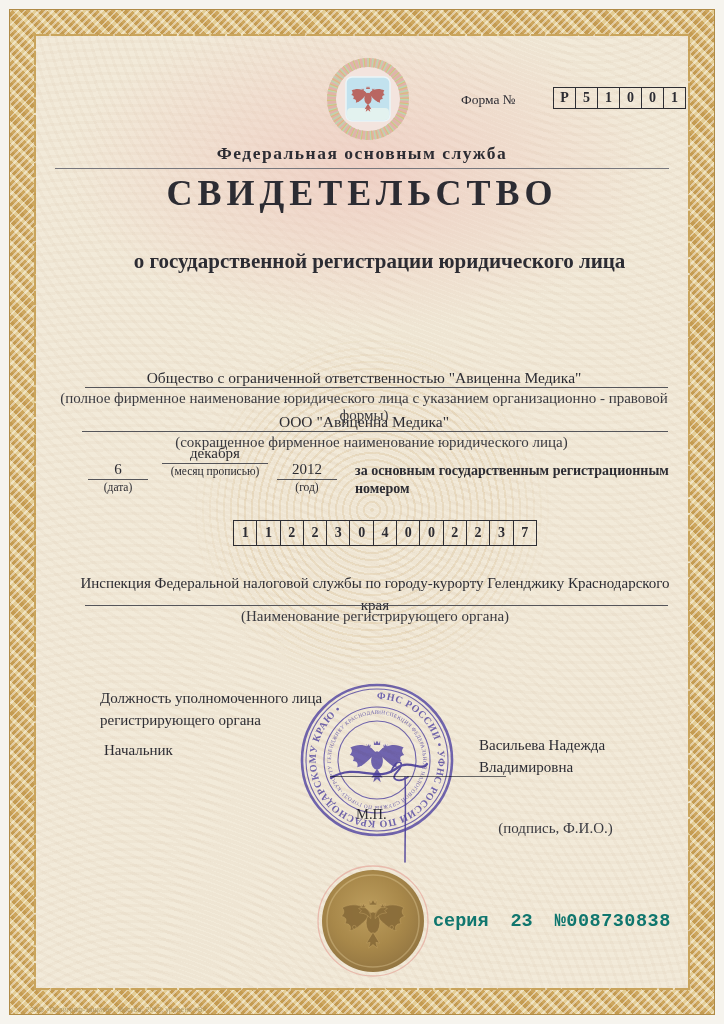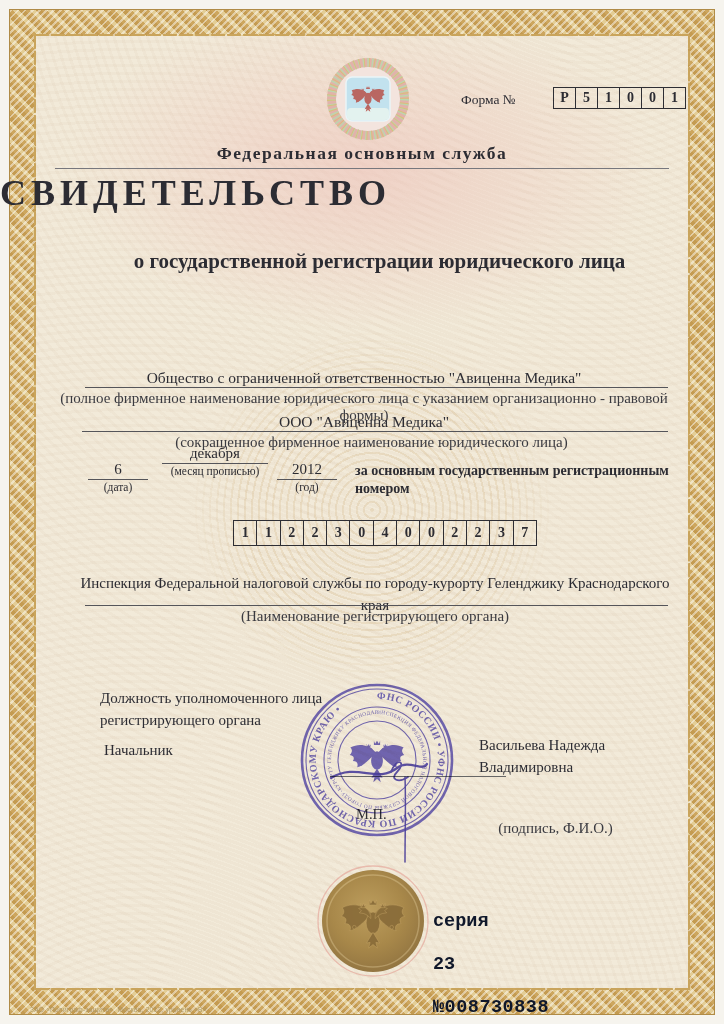--- a/index.html
+++ b/index.html
@@ -36,21 +36,21 @@
   .uline{position:absolute;border-bottom:1px solid #55555a;height:0;}
   .cellrow{display:flex;}
   .cell{display:flex;align-items:center;justify-content:center;border:1.4px solid #2e2e34;
         border-left:none;font-weight:bold;font-size:14px;}
   .cell:first-child{border-left:1.4px solid #2e2e34;}
   .dfield{position:absolute;text-align:center;font-size:15px;}
   .dfield .v{border-bottom:1px solid #55555a;padding:0 6px 1px 6px;min-width:40px;}
   .dfield .c{font-size:11.5px;padding-top:1px;}
   .series{position:absolute;left:433px;top:911px;display:flex;align-items:baseline;gap:22px;
           font-family:"Liberation Mono","DejaVu Sans Mono",monospace;font-weight:bold;
-          font-size:18.5px;color:#0f172a;flex-direction:column;}
+          font-size:18.5px;color:#0f766e;}
   .imprint{position:absolute;left:30px;top:1006px;font-size:6.5px;color:#ad9866;
            font-family:"Liberation Sans","DejaVu Sans",sans-serif;letter-spacing:.3px;}
   .stampwrap{position:absolute;left:297px;top:680px;mix-blend-mode:multiply;}
   svg text{font-family:"Liberation Serif","DejaVu Serif",serif;}
 </style>
 </head>
 <body>
 
 <div class="page">
 
@@ -96,21 +96,21 @@
     <span class="cell" style="width:21px;height:20px;">Р</span>
     <span class="cell" style="width:21px;height:20px;">5</span>
     <span class="cell" style="width:21px;height:20px;">1</span>
     <span class="cell" style="width:21px;height:20px;">0</span>
     <span class="cell" style="width:21px;height:20px;">0</span>
     <span class="cell" style="width:21px;height:20px;">1</span>
   </div>
 
   <div class="abs b" style="left:0;right:0;top:143px;text-align:center;font-size:17.5px;letter-spacing:1.5px;">Федеральная основным служба</div>
   <div class="abs" style="left:55px;right:55px;top:168px;border-bottom:1px solid #77777d;"></div>
-  <div class="abs b" style="left:0;right:0;top:172px;text-align:left;font-size:36px;letter-spacing:5px;">СВИДЕТЕЛЬСТВО</div>
+  <div class="abs b" style="left:0;right:0;top:172px;text-align:center;font-size:36px;letter-spacing:5px;">СВИДЕТЕЛЬСТВО</div>
   <div class="abs b" style="left:0;right:0;top:249px;text-align:center;font-size:21px;padding-left:35px;">о государственной регистрации юридического лица</div>
 
 
   <div class="abs" style="left:60px;right:56px;top:369px;text-align:center;font-size:15.5px;">Общество с ограниченной ответственностью "Авиценна Медика"</div>
   <div class="uline" style="left:85px;right:56px;top:387px;"></div>
   <div class="abs caption" style="left:60px;right:56px;top:390px;">(полное фирменное наименование юридического лица с указанием организационно - правовой формы)</div>
 
   <div class="abs" style="left:60px;right:56px;top:413px;text-align:center;font-size:15.5px;">ООО "Авиценна Медика"</div>
   <div class="uline" style="left:82px;right:56px;top:431px;"></div>
   <div class="abs caption" style="left:60px;right:41px;top:434px;">(сокращенное фирменное наименование юридического лица)</div>

